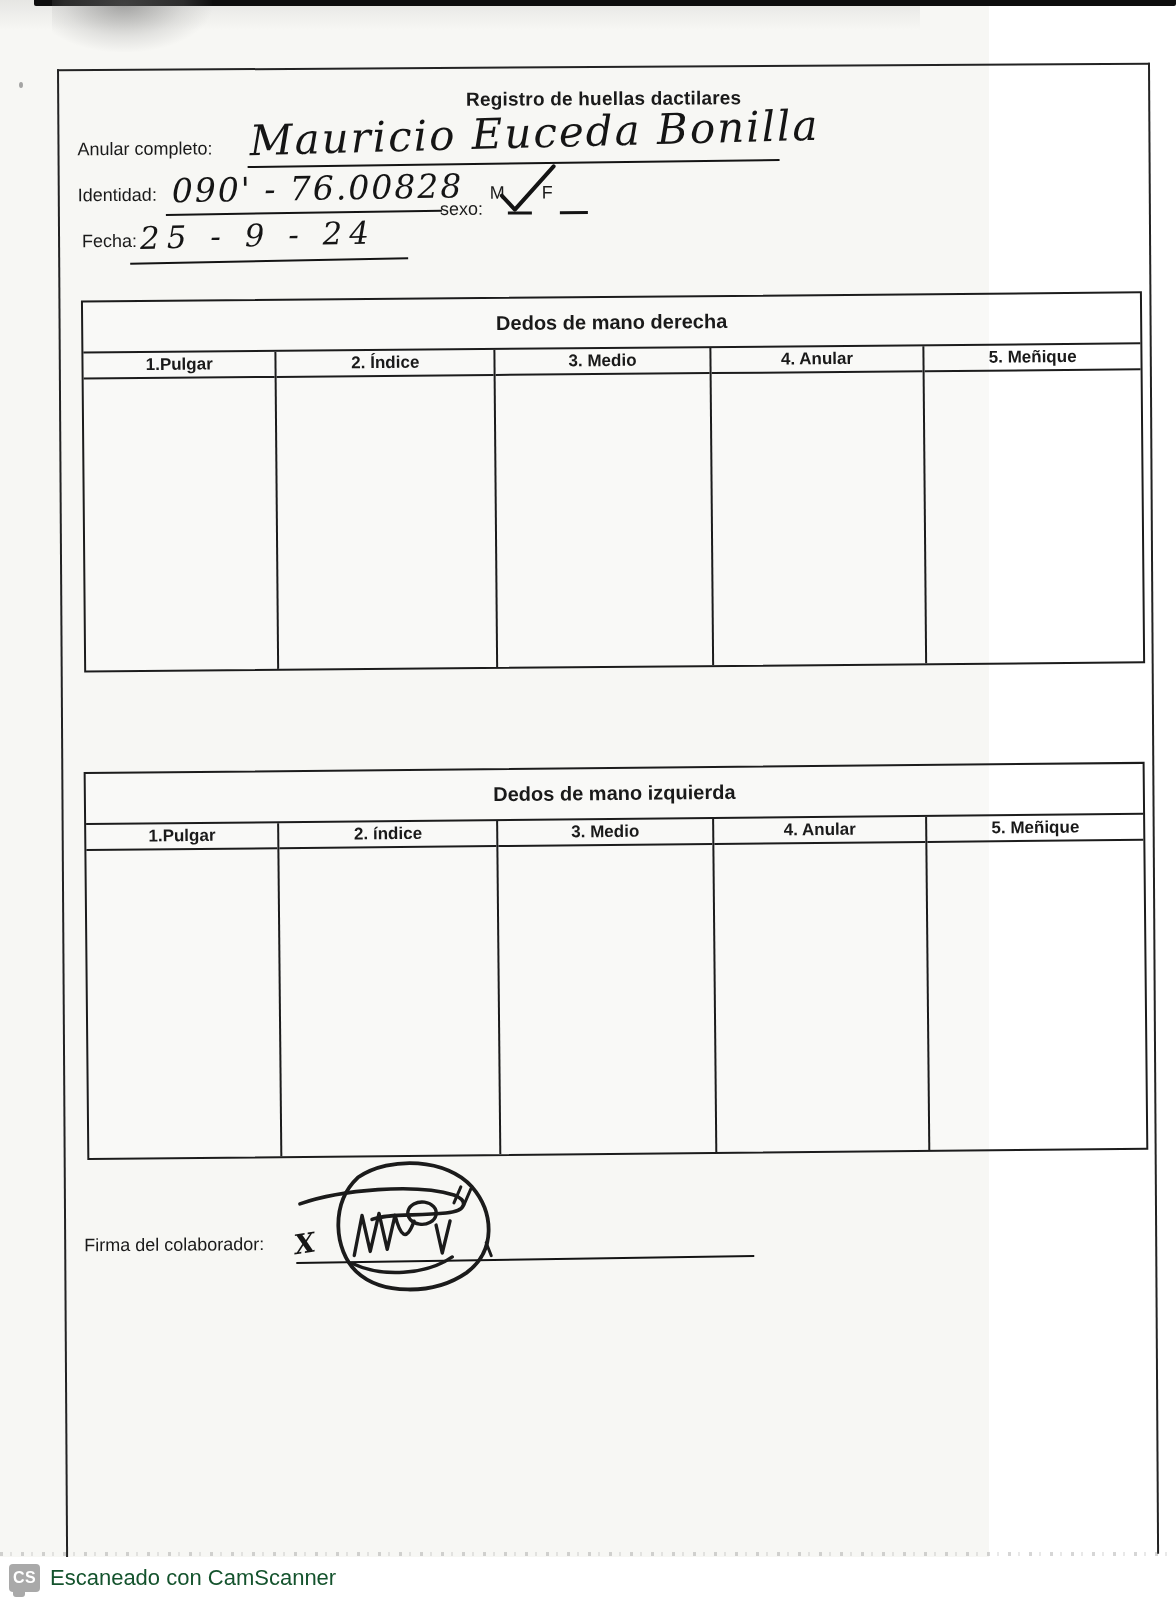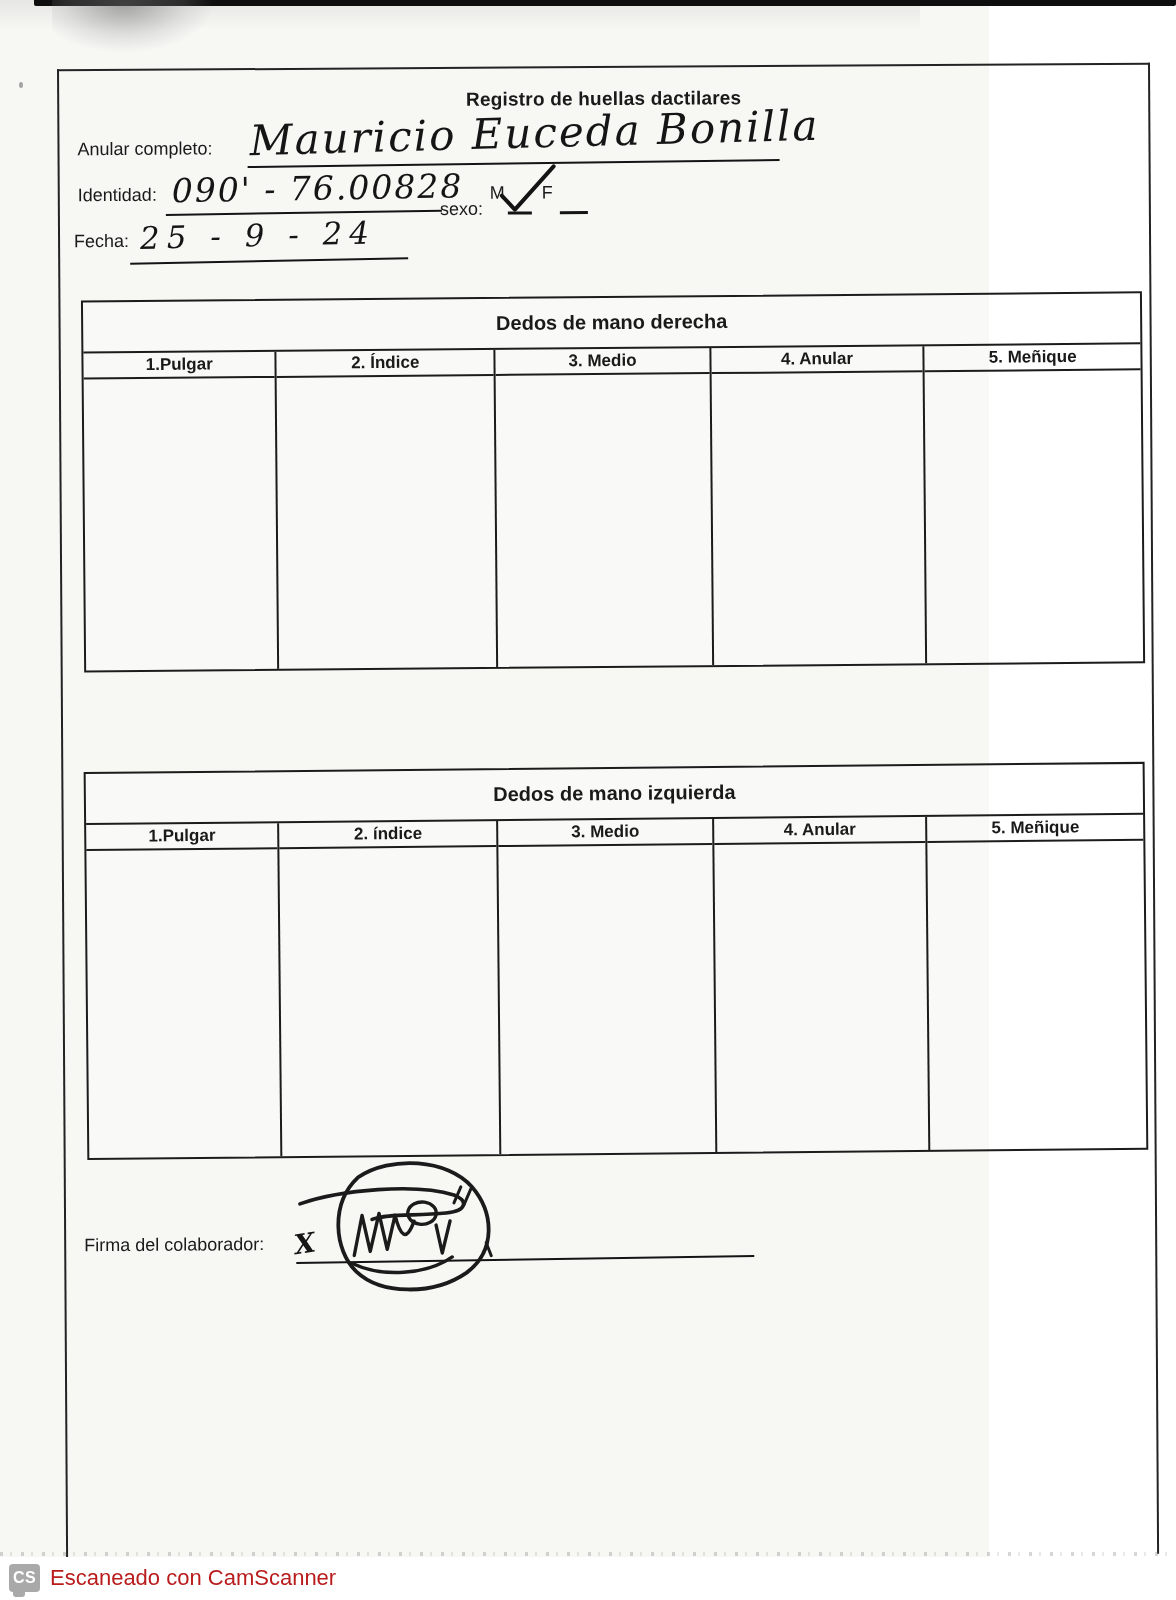--- a/index.html
+++ b/index.html
@@ -77,21 +77,21 @@
   .sig-svg { position:absolute; left:230px; top:1082px; }
 
   
   .footer { position:absolute; left:0; top:1557px; width:1176px; height:43px; background:#ffffff; }
   .cs-logo { position:absolute; left:9px; top:7px; width:31px; height:28px;
              background:#a9a9a9; border-radius:4px; color:#ffffff;
              font-size:16px; font-weight:bold; display:flex; align-items:center;
              justify-content:center; letter-spacing:.5px; }
   .cs-logo::after { content:""; position:absolute; left:4px; bottom:-5px;
                     width:12px; height:5px; background:#a9a9a9; border-radius:0 0 3px 3px; }
-  .footer-text { position:absolute; left:50px; top:8px; font-size:22px; color:#b91c1c; }
+  .footer-text { position:absolute; left:50px; top:8px; font-size:22px; color:#14532d; }
 </style>
 </head>
 <body>
 
 <div class="scan">
   <div class="top-shadow"></div>
   <div class="top-strip"></div>
   <div class="smudge"></div>
   <div class="speck"></div>
 
@@ -111,21 +111,21 @@
     <div class="label" style="left:430px; top:114px;">M</div>
     <div class="ink-line blank-m"></div>
     <span class="check">
       <svg width="62" height="56" viewBox="0 0 62 56">
         <path d="M6 33 L19 47 L58 4" fill="none" stroke="#141414" stroke-width="4" stroke-linecap="round" stroke-linejoin="round"></path>
       </svg>
     </span>
     <div class="label" style="left:482px; top:114px;">F</div>
     <div class="ink-line blank-f"></div>
 
-    <div class="label" style="left:14px; top:160px;">Fecha:</div>
+    <div class="label" style="left:22px; top:160px;">Fecha:</div>
     <div class="hw hw-date">25 - 9 - 24</div>
     <div class="ink-line u-date"></div>
 
     <div class="fp-table fp-right">
       <div class="fp-title">Dedos de mano derecha</div>
       <div class="fp-cols">
         <div class="fp-col c1">
           <div class="fp-col-header">1.Pulgar</div>
           <div class="fp-cell"></div>
         </div>

